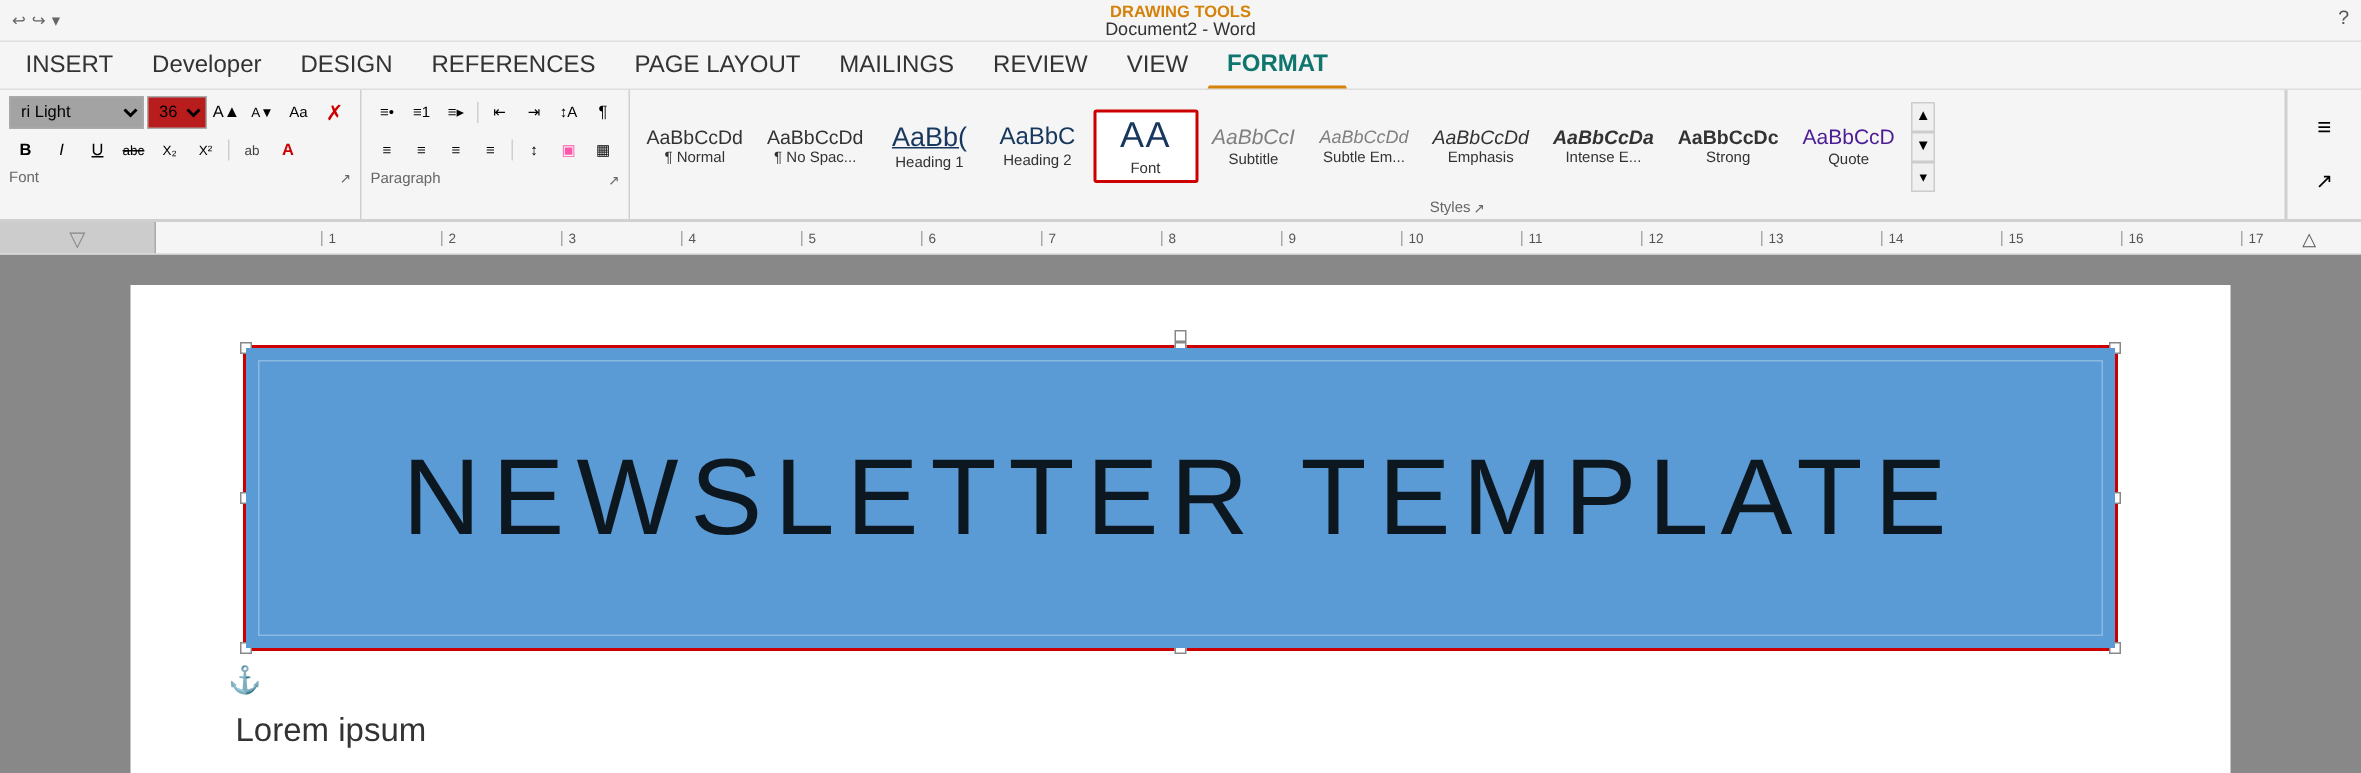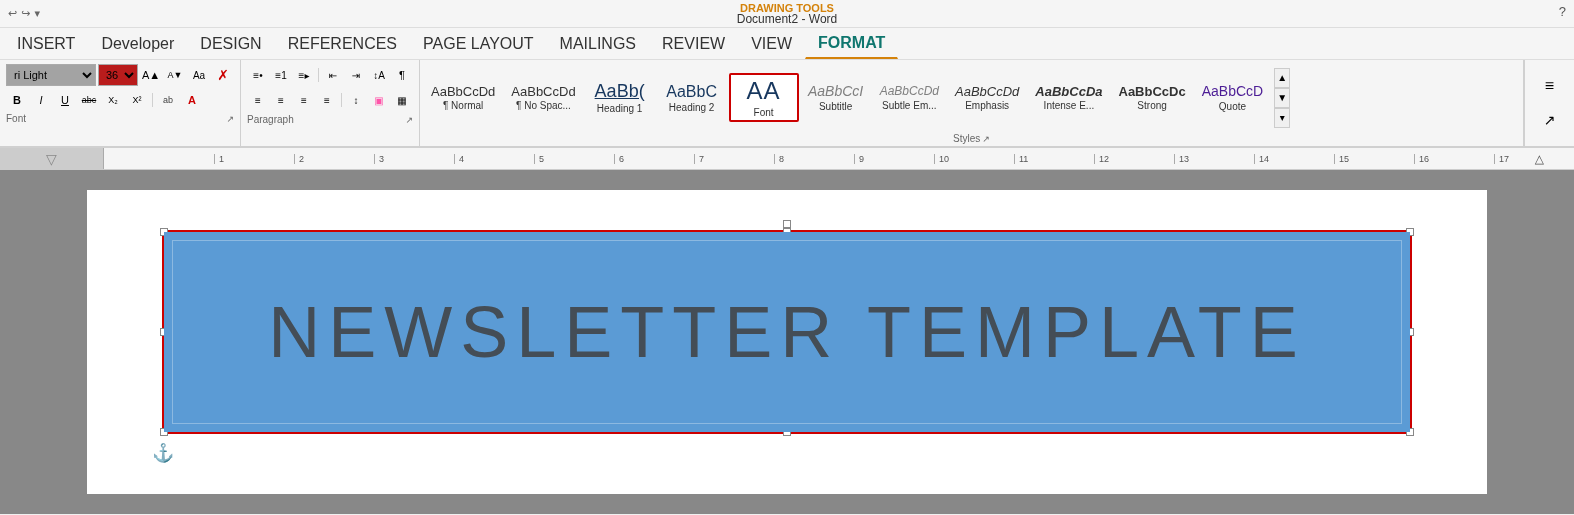--- a/index.html
+++ b/index.html
@@ -300,21 +300,21 @@
       top: 8px;
       left: 8px;
       right: 8px;
       bottom: 8px;
       border: 1px solid rgba(255,255,255,0.3);
       pointer-events: none;
     }
     .newsletter-text {
       font-size: 72px;
       font-weight: 300;
-      color: #404040;
+      color: #000000;
       letter-spacing: 8px;
       text-transform: uppercase;
       font-family: 'Segoe UI Light', 'Segoe UI', sans-serif;
       opacity: 0.85;
     }
 
     
     .handle {
       width: 8px;
       height: 8px;
@@ -584,16 +584,17 @@
           <span class="newsletter-text">NEWSLETTER TEMPLATE</span>
         </div>
       </div>
 
       <div class="anchor-icon">
         <span>⚓</span>
       </div>
     </div>
 
     <div class="below-text">
+      <div class="below-col">Lorem ipsum</div>
     </div>
 
   </div>
 </div>
 
 </body></html>

